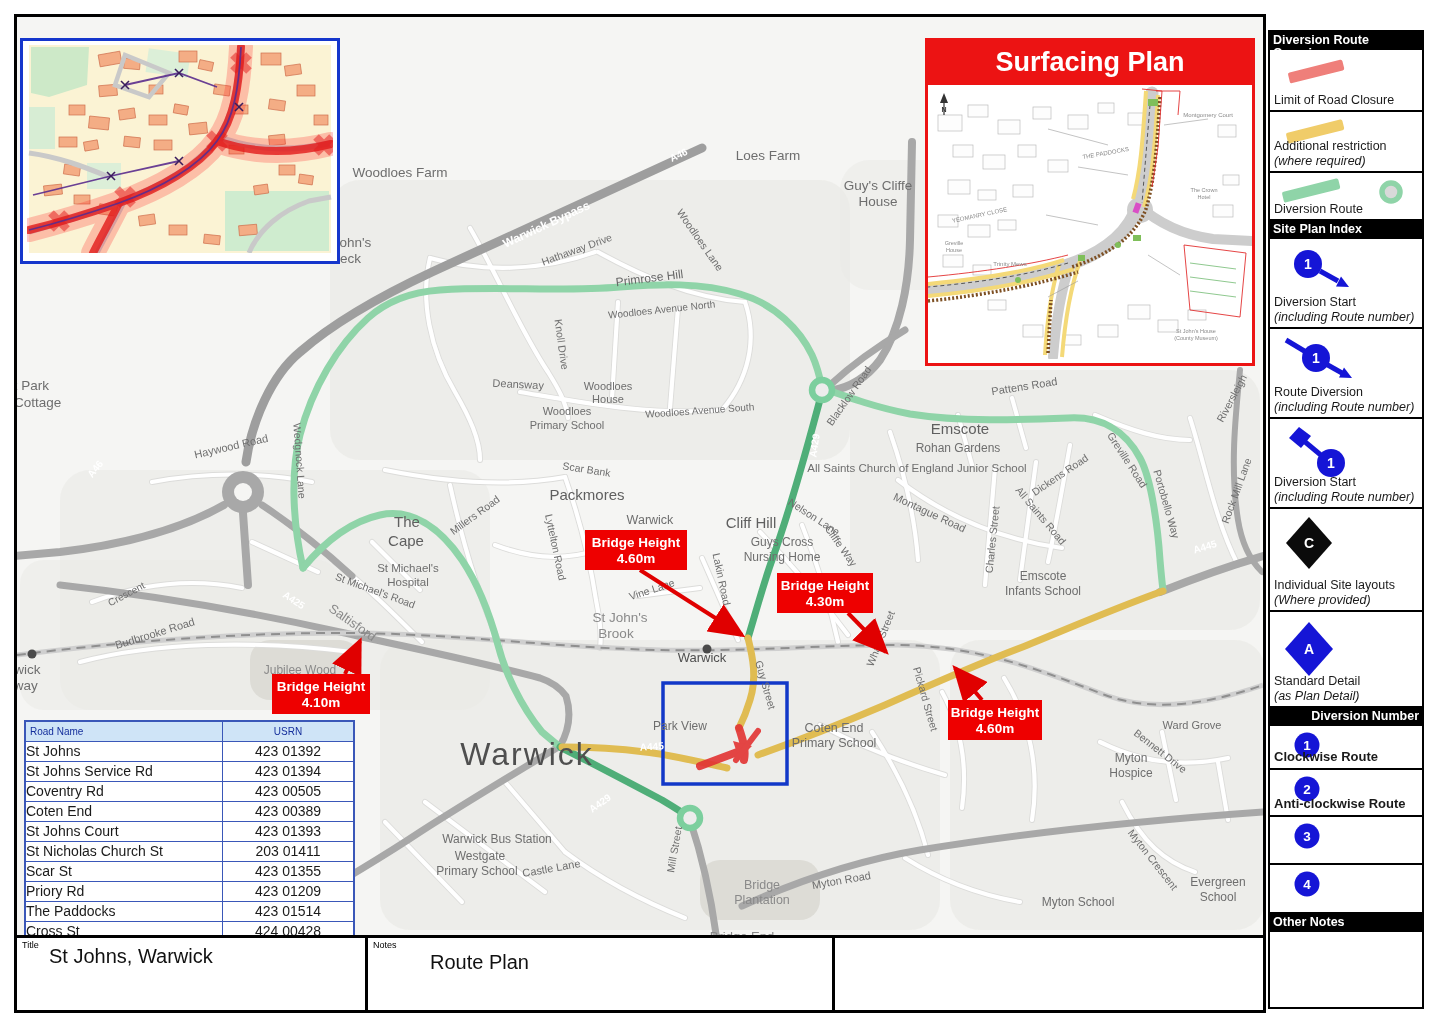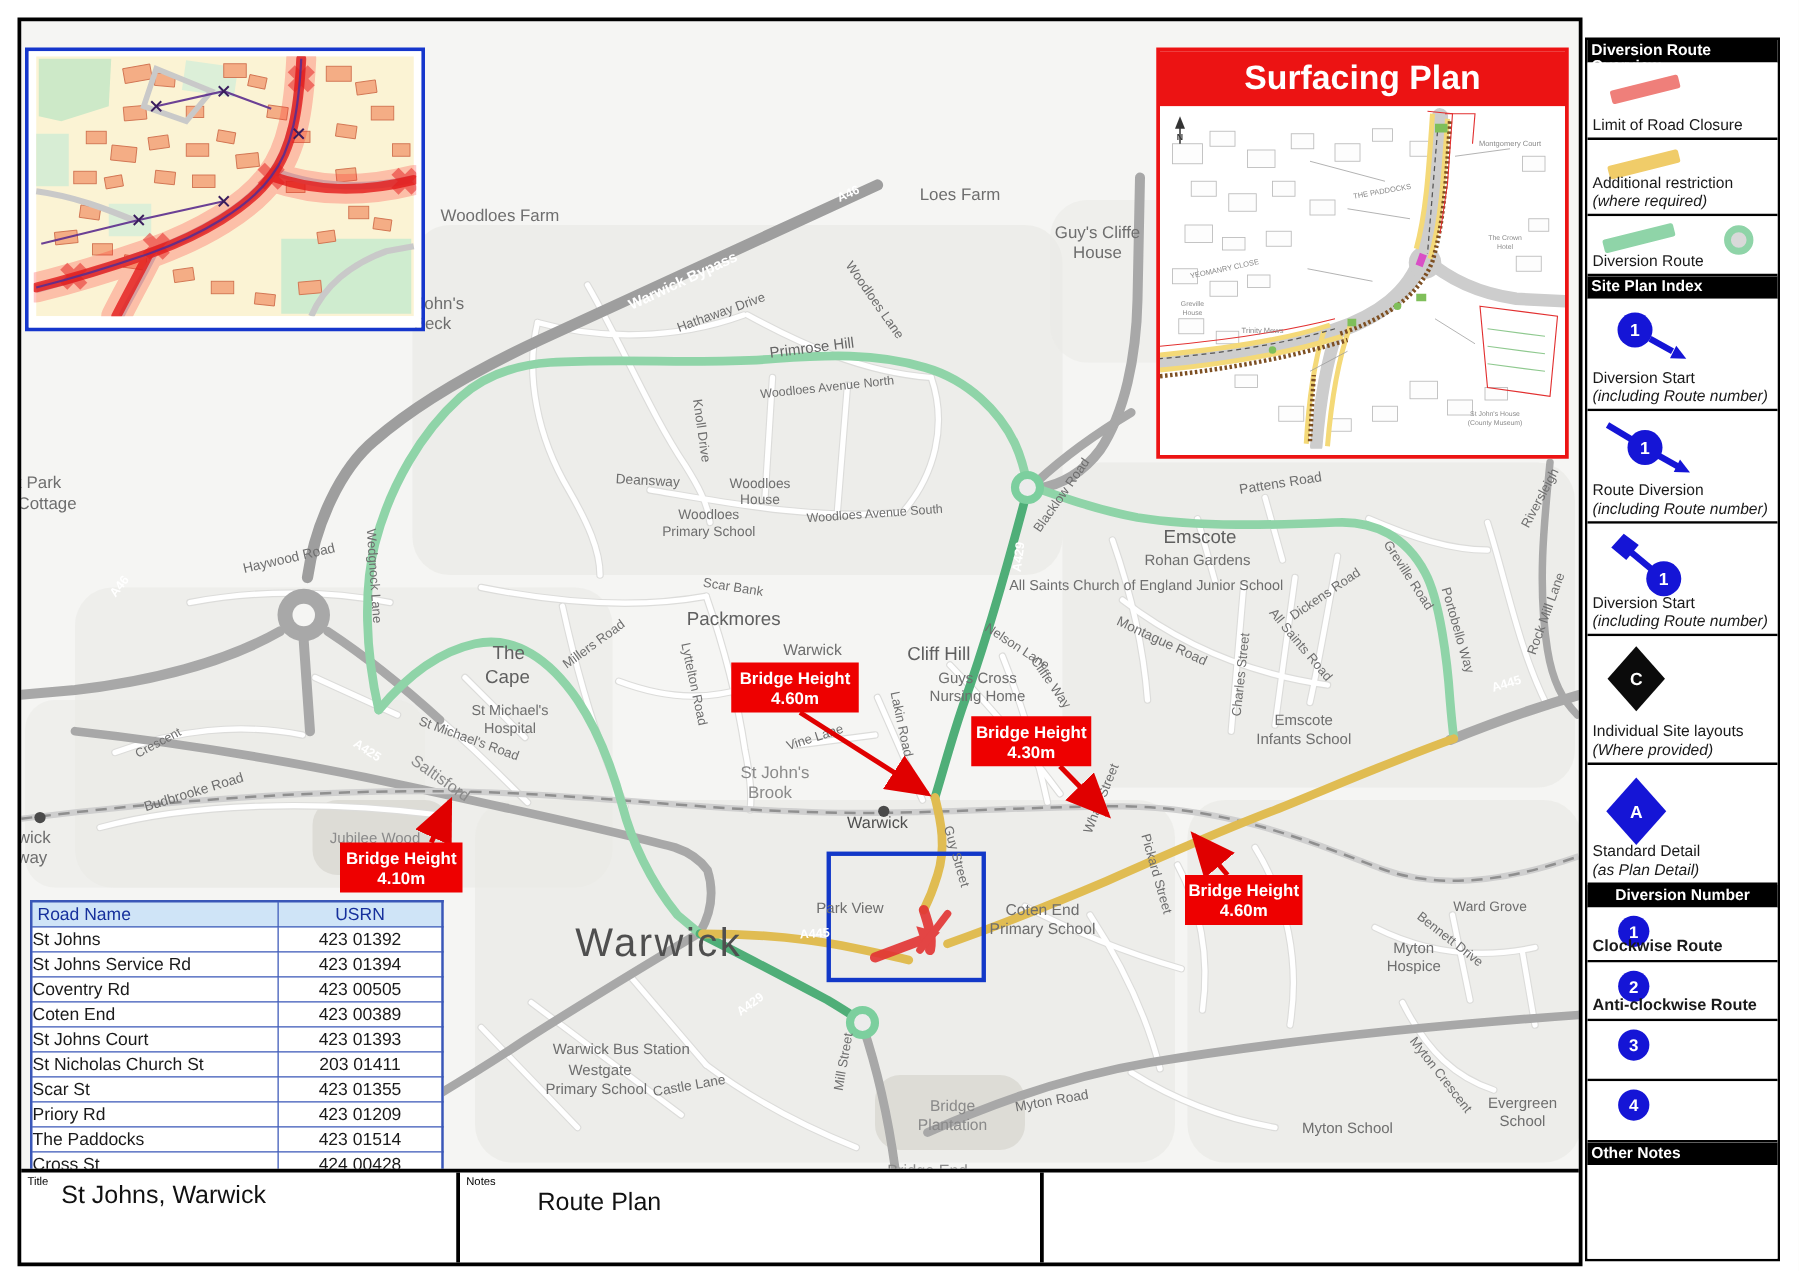--- a/index.html
+++ b/index.html
@@ -2,35 +2,35 @@
 <html><head>
 <meta charset="utf-8">
 <style>
   html,body{margin:0;padding:0}
   body{width:1439px;height:1028px;background:#fff;font-family:"Liberation Sans",sans-serif;position:relative;overflow:hidden}
   #frame{left:14px;top:14px;width:1246px;height:993px;border:3px solid #000;position:absolute;pointer-events:none;z-index:40}
   #map-svg{position:absolute;left:17px;top:17px;z-index:1}
   
   #usrn-wrap{position:absolute;left:24px;top:720px;z-index:10}
   #usrn{border-collapse:collapse;border:2px solid #3a57b8;background:#fff}
-  #usrn th{background:#cfe4f7;color:#16309c;font-weight:normal;font-size:14px;border:1px solid #3a57b8;height:19px;line-height:17px;padding:0 4px}
+  #usrn th{background:#cfe4f7;color:#16309c;font-weight:normal;font-size:10px;border:1px solid #3a57b8;height:19px;line-height:17px;padding:0 4px}
   #usrn td{font-size:14px;color:#1a1a1a;border:1px solid #3a57b8;height:19px;line-height:17px;padding:0 0;background:#fff}
   #usrn td.road{width:196px;text-align:left}
   #usrn td.usrn{width:130px;text-align:center}
   
   .inset{position:absolute;z-index:20;background:#fff}
   #detail-inset{left:20px;top:38px;width:314px;border:3px solid #1536cc}
   #detail-inset .inset-hdr{background:#1536cc;color:#fff;font-weight:bold;font-size:26px;text-align:center;height:36px;line-height:34px}
   #detail-inset .inset-body{padding:4px;background:#fff}
   #surf-inset{left:925px;top:38px;width:324px;border:3px solid #ec1313}
   #surf-inset .inset-hdr{background:#ec1313;color:#fff;font-weight:bold;font-size:27px;text-align:center;height:44px;line-height:42px}
   
   #legend{position:absolute;left:1268px;top:30px;width:152px;border:2px solid #000;background:#fff;z-index:30}
   .lg-header{box-sizing:border-box;height:18px;background:#000;color:#fff;font-size:12.5px;font-weight:bold;padding:2px 3px;line-height:13px}
-  .lg-header.center{text-align:center}
+  .lg-header.center{text-align:right}
   .lg-item{box-sizing:border-box;position:relative;background:#fff;border-bottom:2px solid #000;overflow:hidden}
   .lg-item.last{border-bottom:none}
   .lg-icon{position:absolute;left:0;top:2px}
   .lg-lines{position:absolute;left:4px;bottom:3px;font-size:12.5px;color:#1a1a1a;line-height:1.15}
   .lg-line.i{font-style:italic}
   .lg-line.b{font-weight:bold;font-size:13px}
   
   #titlestrip{position:absolute;left:17px;top:935px;width:1246px;height:75px;box-sizing:border-box;border-top:3px solid #000;background:#fff;z-index:35}
   .tb-cell{position:absolute;top:0;height:72px;box-sizing:border-box}
   #tb-title{left:0;width:351px;border-right:3px solid #000}

